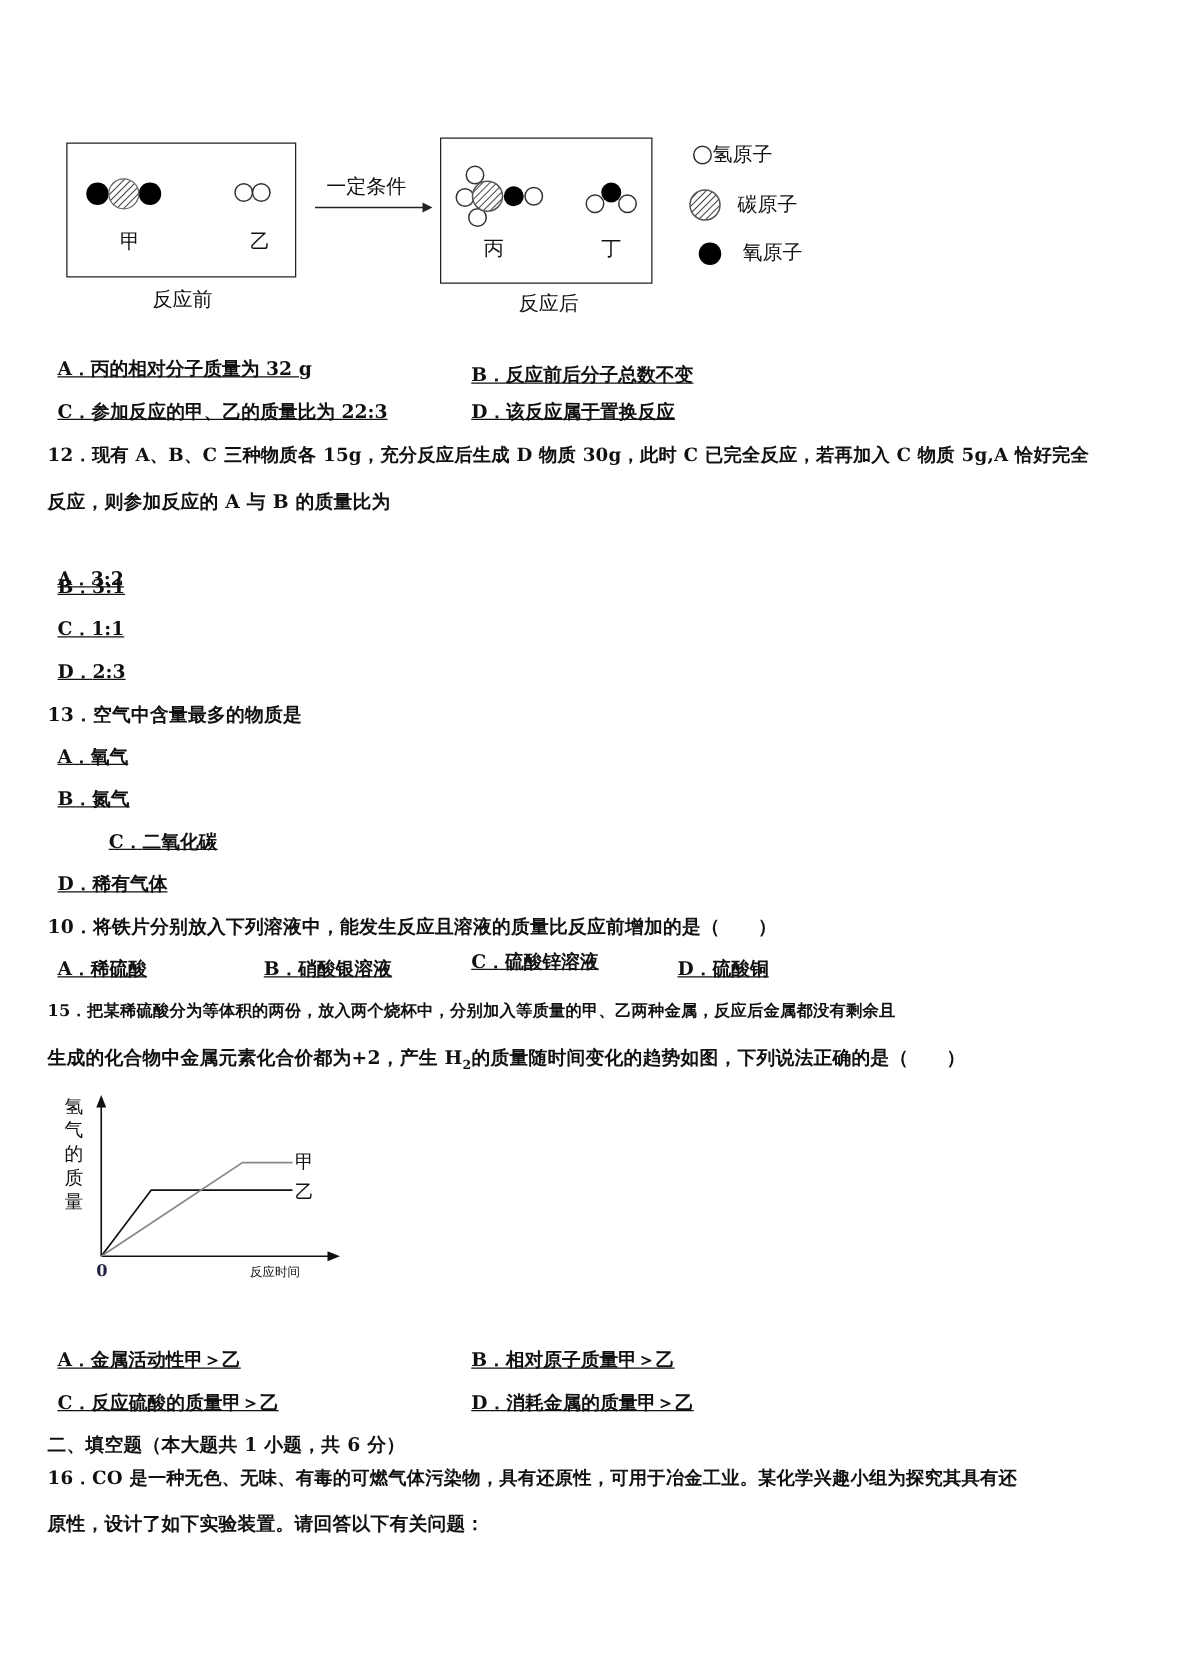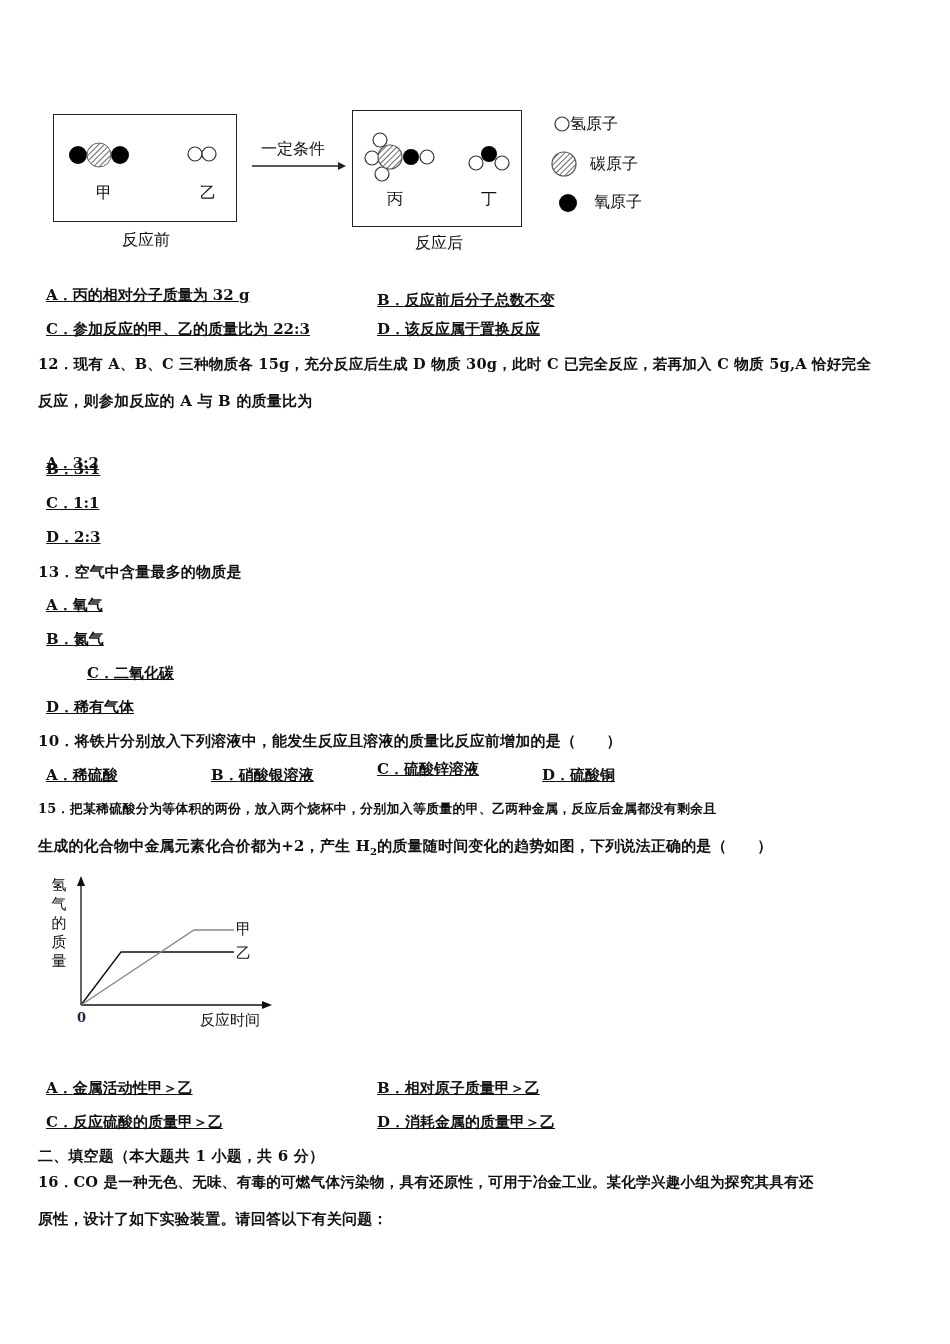--- a/index.html
+++ b/index.html
@@ -136,21 +136,21 @@
   <div class="abs" style="left:3px; top:8px; width:20px; font-family:'DejaVu Sans','Liberation Sans',sans-serif; font-size:15px; line-height:19px; text-align:center;">
     <div>氢</div>
     <div>气</div>
     <div>的</div>
     <div>质</div>
     <div>量</div>
   </div>
   <div class="abs" style="left:190px; top:52px; font-family:'DejaVu Sans','Liberation Sans',sans-serif; font-size:15px;">甲</div>
   <div class="abs" style="left:190px; top:76px; font-family:'DejaVu Sans','Liberation Sans',sans-serif; font-size:15px;">乙</div>
   <div class="abs" style="left:31px; top:142px; font-size:13px; font-weight:bold; color:#224;">0</div>
-  <div class="abs" style="left:154px; top:143px; font-family:'DejaVu Sans','Liberation Sans',sans-serif; font-size:15px;">反应时间</div>
+  <div class="abs" style="left:154px; top:143px; font-family:'DejaVu Sans','Liberation Sans',sans-serif; font-size:10px;">反应时间</div>
 </div>
 
 <div class="opt" style="left:46px; top:1079px;"><span>A．</span><span>金属活动性甲＞乙</span></div>
 <div class="opt" style="left:377px; top:1079px;"><span>B．</span><span>相对原子质量甲＞乙</span></div>
 <div class="opt" style="left:46px; top:1113px;"><span>C．</span><span>反应硫酸的质量甲＞乙</span></div>
 <div class="opt" style="left:377px; top:1113px;"><span>D．</span><span>消耗金属的质量甲＞乙</span></div>
 
 <div class="line" style="top:1147px;">二、填空题（本大题共 1 小题，共 6 分）</div>
 
 <div class="line" style="top:1173px; font-size:14.6px;text-align:center;">16．CO 是一种无色、无味、有毒的可燃气体污染物，具有还原性，可用于冶金工业。某化学兴趣小组为探究其具有还</div>

